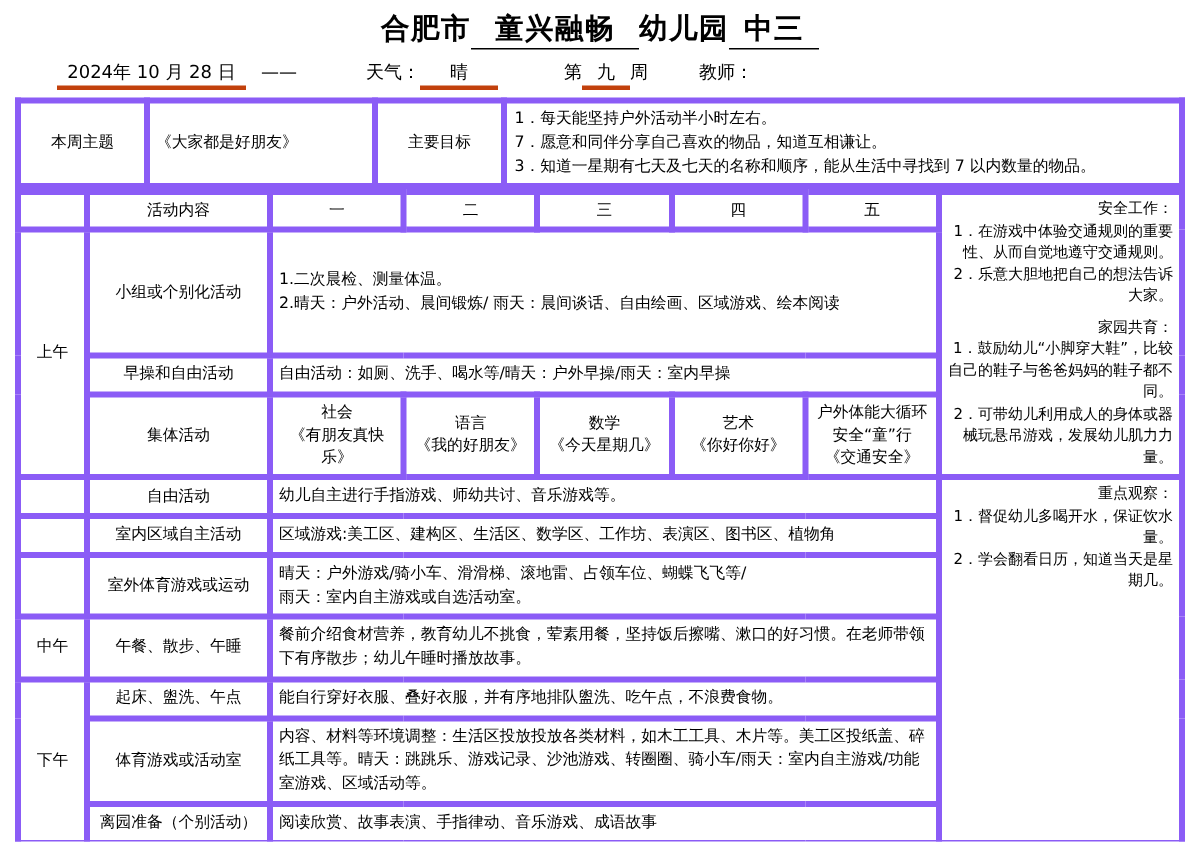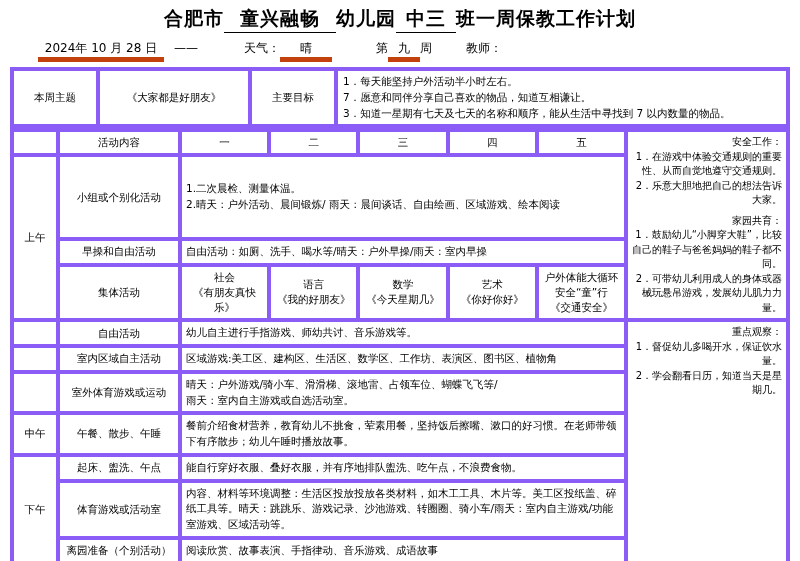--- a/index.html
+++ b/index.html
@@ -47,21 +47,21 @@
 
   
   .hdr {
     display: flex;
     align-items: baseline;
     font-size: 12px;
     padding: 4px 2px 5px 2px;
     white-space: nowrap;
   }
   .hdr .u {
-    border-bottom: 5px solid #c2410c;
+    border-bottom: 3px solid #c2410c;
     display: inline-block;
     text-align: center;
     padding: 0 3px;
   }
   .sp { display: inline-block; }
 
   
   table {
     border-collapse: collapse;
     width: 100%;
@@ -72,21 +72,21 @@
     font-size: 10.5px;
     line-height: 1.45;
     padding: 2px 4px;
     vertical-align: middle;
     font-weight: normal;
     text-align: left;
   }
   .ctr { text-align: center; }
   .theme-table td { height: 22px; }
   .theme-table .lbl { text-align: center; width: 74px; }
-  .theme-table .val { text-align: center; width: 140px; font-family: Liberation Serif, serif; }
+  .theme-table .val { text-align: left; width: 140px; font-family: Liberation Serif, serif; }
   .theme-table .goal-lbl { text-align: center; width: 74px; }
   .theme-table .goal-val { text-align: left; padding: 3px 5px; }
   .goal-val div { line-height: 1.5; }
 
   .main-table td { padding: 3px 4px; }
   .col-time { width: 34px; text-align: center; }
   .col-act { width: 110px; text-align: center; }
   .col-note { width: 150px; }
   .day-col { text-align: center; }
 
@@ -104,21 +104,20 @@
 </head>
 <body>
 
 <div class="page">
 
   <div class="title-row">
     <span class="seg">合肥市</span>
     <span class="fill w1">童兴融畅</span>
     <span class="seg">幼儿园</span>
     <span class="fill w2">中三</span>
-    <span class="seg">班一周保教工作计划</span>
   </div>
 
   <div class="hdr">
     <span class="sp" style="width:26px"></span>
     <span class="u" style="min-width:120px">2024年 10 月 28 日</span>
     <span class="sp" style="width:10px"></span>
     <span>——</span>
     <span class="sp" style="width:10px"></span>
     <span class="sp" style="width:36px"></span>
     <span>天气：</span>

